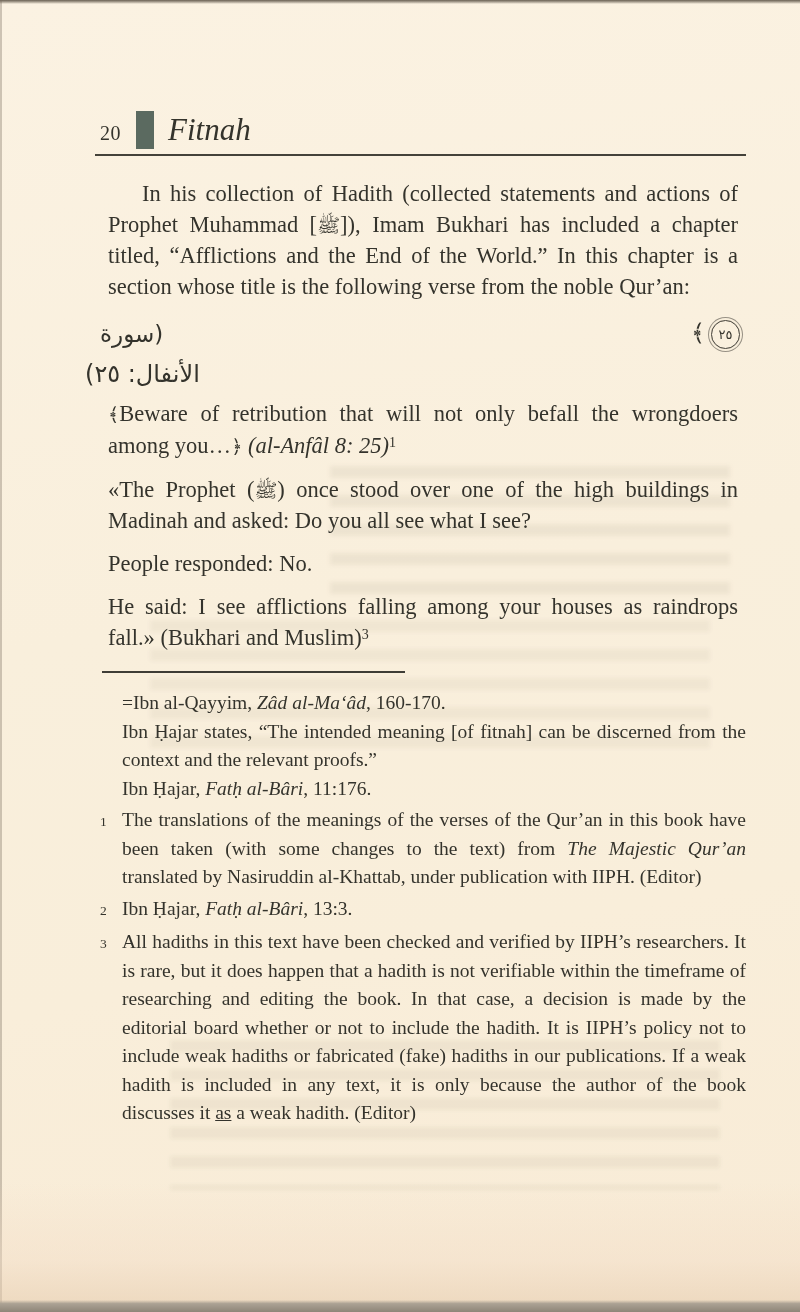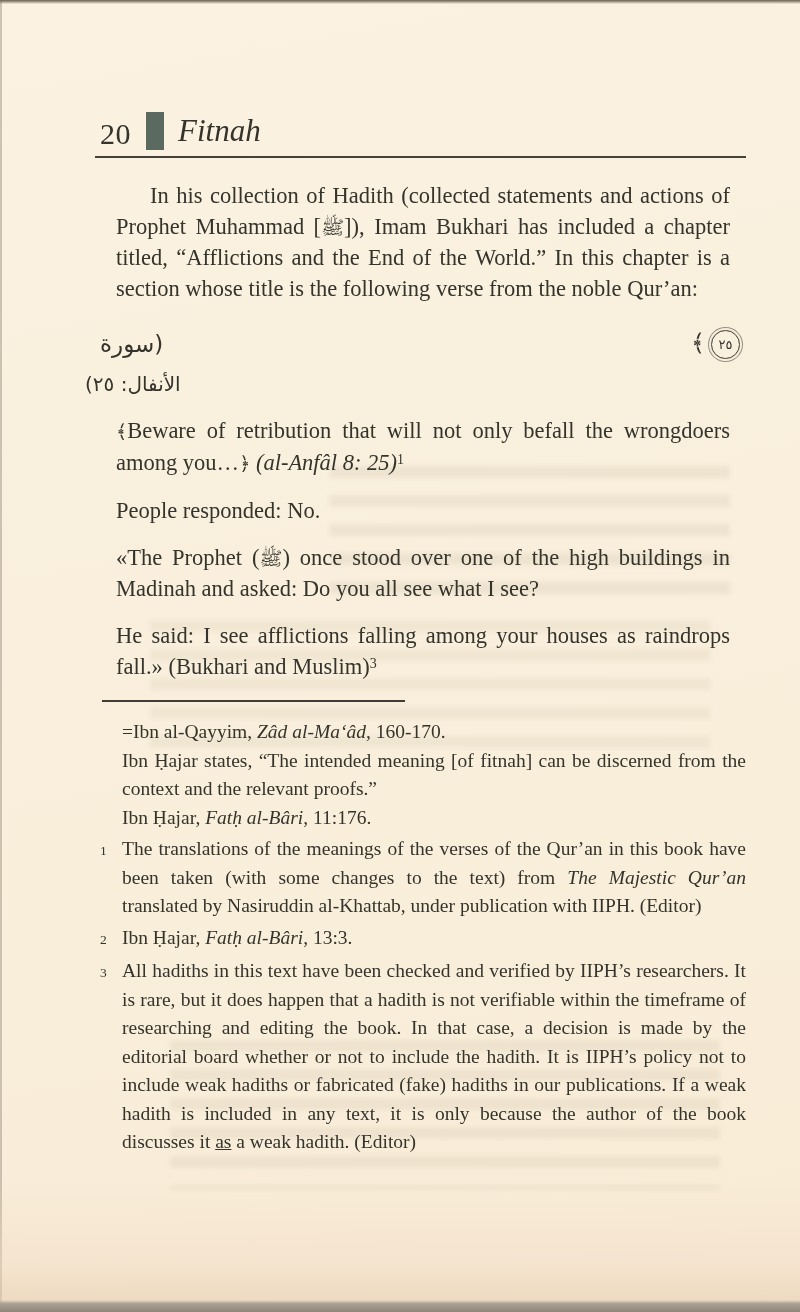--- a/index.html
+++ b/index.html
@@ -52,40 +52,40 @@
     width: 646px;
     top: 0;
   }
 
   
   .hdr {
     margin-top: 111px;
     display: flex;
     align-items: center;
   }
-  .hdr-num { font-size: 30px; letter-spacing: 0.5px; margin-top: 6px; }
+  .hdr-num { font-size: 20px; letter-spacing: 0.5px; margin-top: 6px; }
   .hdr-block {
     width: 18px; height: 38px;
     background: #5b6a60;
     margin-left: 15px; margin-right: 14px;
   }
   .hdr-title { font-size: 31px; font-style: italic; }
   .hdr-rule {
     border: none;
     border-top: 2px solid #44423a;
     margin: 5px 0 0 -5px;
     width: 651px;
   }
 
   
   .p {
     font-size: 22.5px;
     line-height: 31px;
     text-align: justify;
-    margin: 16px;
+    margin: 8px;
   }
   .indent { text-indent: 34px; }
   .mt { margin-top: 12px; }
   .p1 { margin-top: 22px; }
   sup.fnref { font-size: 14px; line-height: 0; vertical-align: 6px; }
   .it { font-style: italic; }
   .saw { font-family: "DejaVu Sans", sans-serif; font-size: 19px; line-height: 0; }
 
   
   .quran { margin: 7px 0 9px 0; font-family: "DejaVu Sans", sans-serif; }
@@ -107,21 +107,21 @@
     border-radius: 50%;
     box-shadow: 0 0 0 2px #f9efdc, 0 0 0 3px rgba(69,66,58,0.55);
     font-size: 13px;
     margin: 0 6px;
     vertical-align: middle;
     text-align: right;
   }
   .quran-line2 {
     direction: rtl;
     text-align: left;
-    font-size: 20px;
+    font-size: 24px;
     line-height: 30px;
     margin-left: -15px;
     margin-top: 2px;
   }
   .orn-br { font-size: 24px; }
 
   
   .fn-rule {
     border: none;
     border-top: 2px solid #3f3d36;
@@ -169,23 +169,23 @@
               <span>٢٥</span>
             </span><span class="orn-br">﴾</span></span>
         <span>(سورة</span>
       </div>
       <div class="quran-line2" dir="rtl">الأنفال: ٢٥)</div>
     </div>
 
     <p class="p"><span class="orn-br" style="font-size:19px">﴾</span><span>Beware of retribution that will not only befall the wrongdoers among you…</span><span class="orn-br" style="font-size:19px">﴿</span> <span class="it">(al-Anfâl 8: 25)</span><sup class="fnref">1</sup></p>
 
 
+    <p class="p mt"><span>«The Prophet (</span><span class="saw">ﷺ</span><span>) once stood over one of the high buildings in Madinah and asked: Do you all see what I see?</span></p>
+
     <p class="p mt">People responded: No.</p>
-
-    <p class="p mt"><span>«The Prophet (</span><span class="saw">ﷺ</span><span>) once stood over one of the high buildings in Madinah and asked: Do you all see what I see?</span></p>
 
     <p class="p mt"><span>He said: I see afflictions falling among your houses as raindrops fall.» (Bukhari and Muslim)</span><sup class="fnref">3</sup></p>
 
     <hr class="fn-rule">
 
     <div class="footnotes">
 
       <div class="fn-cont">
         <div><span>=Ibn al-Qayyim, </span><span class="it">Zâd al-Ma‘âd</span><span>, 160-170.</span></div>
         <div>Ibn Ḥajar states, “The intended meaning [of fitnah] can be discerned from the context and the relevant proofs.”</div>

